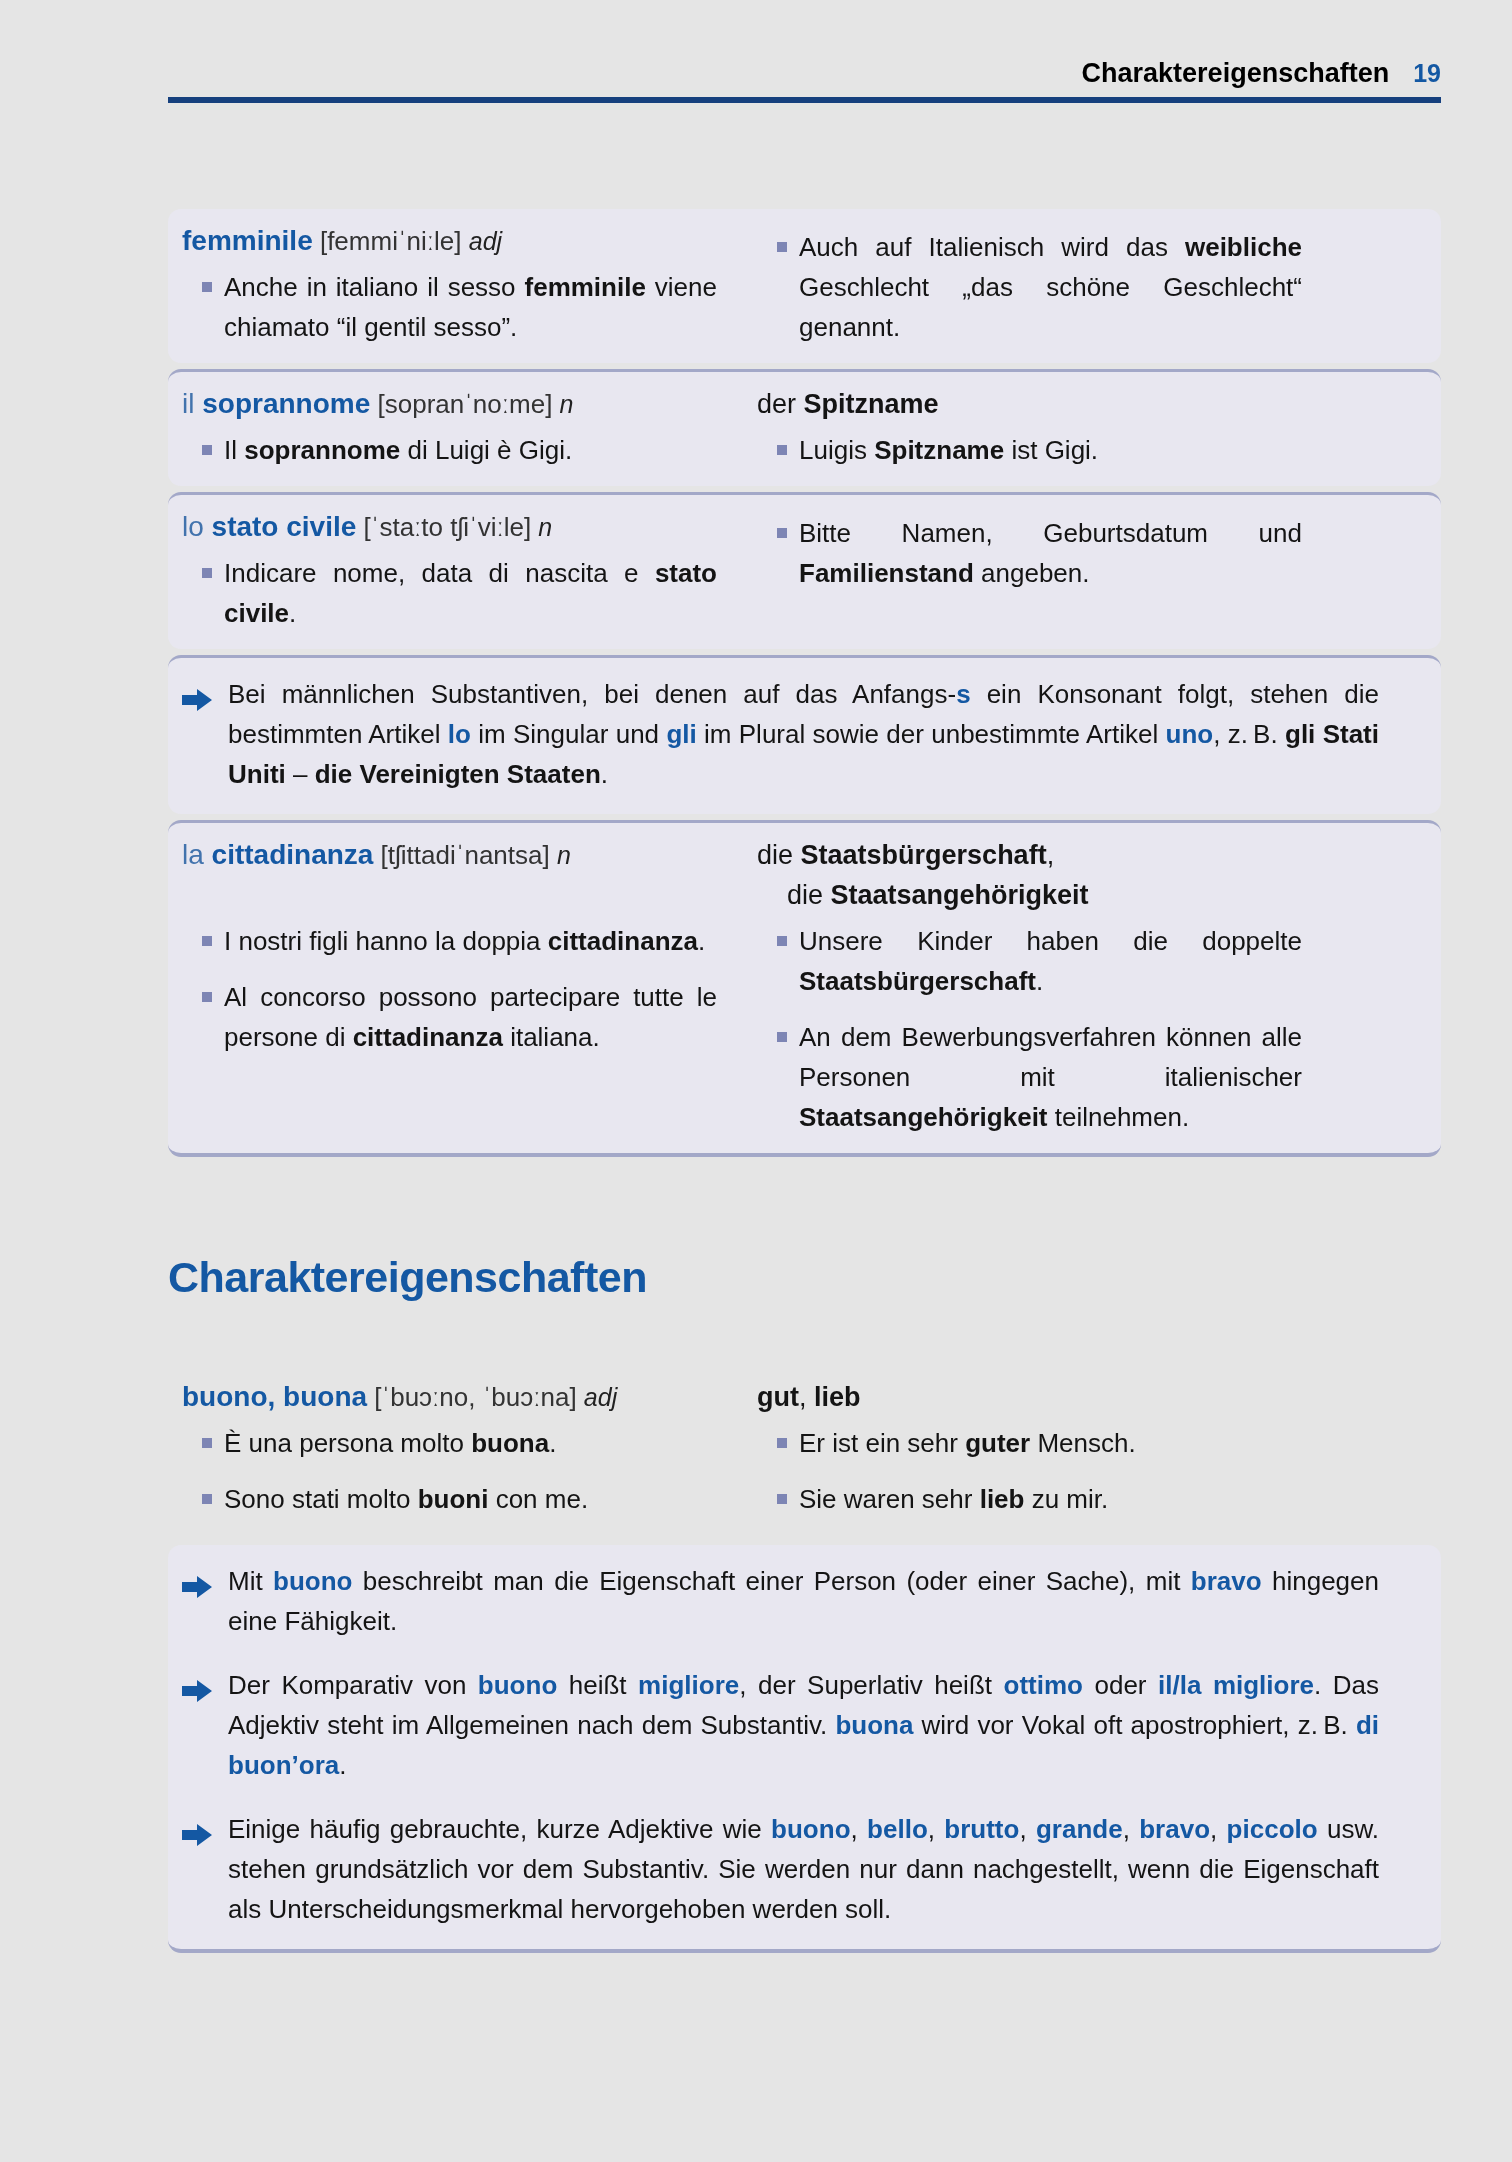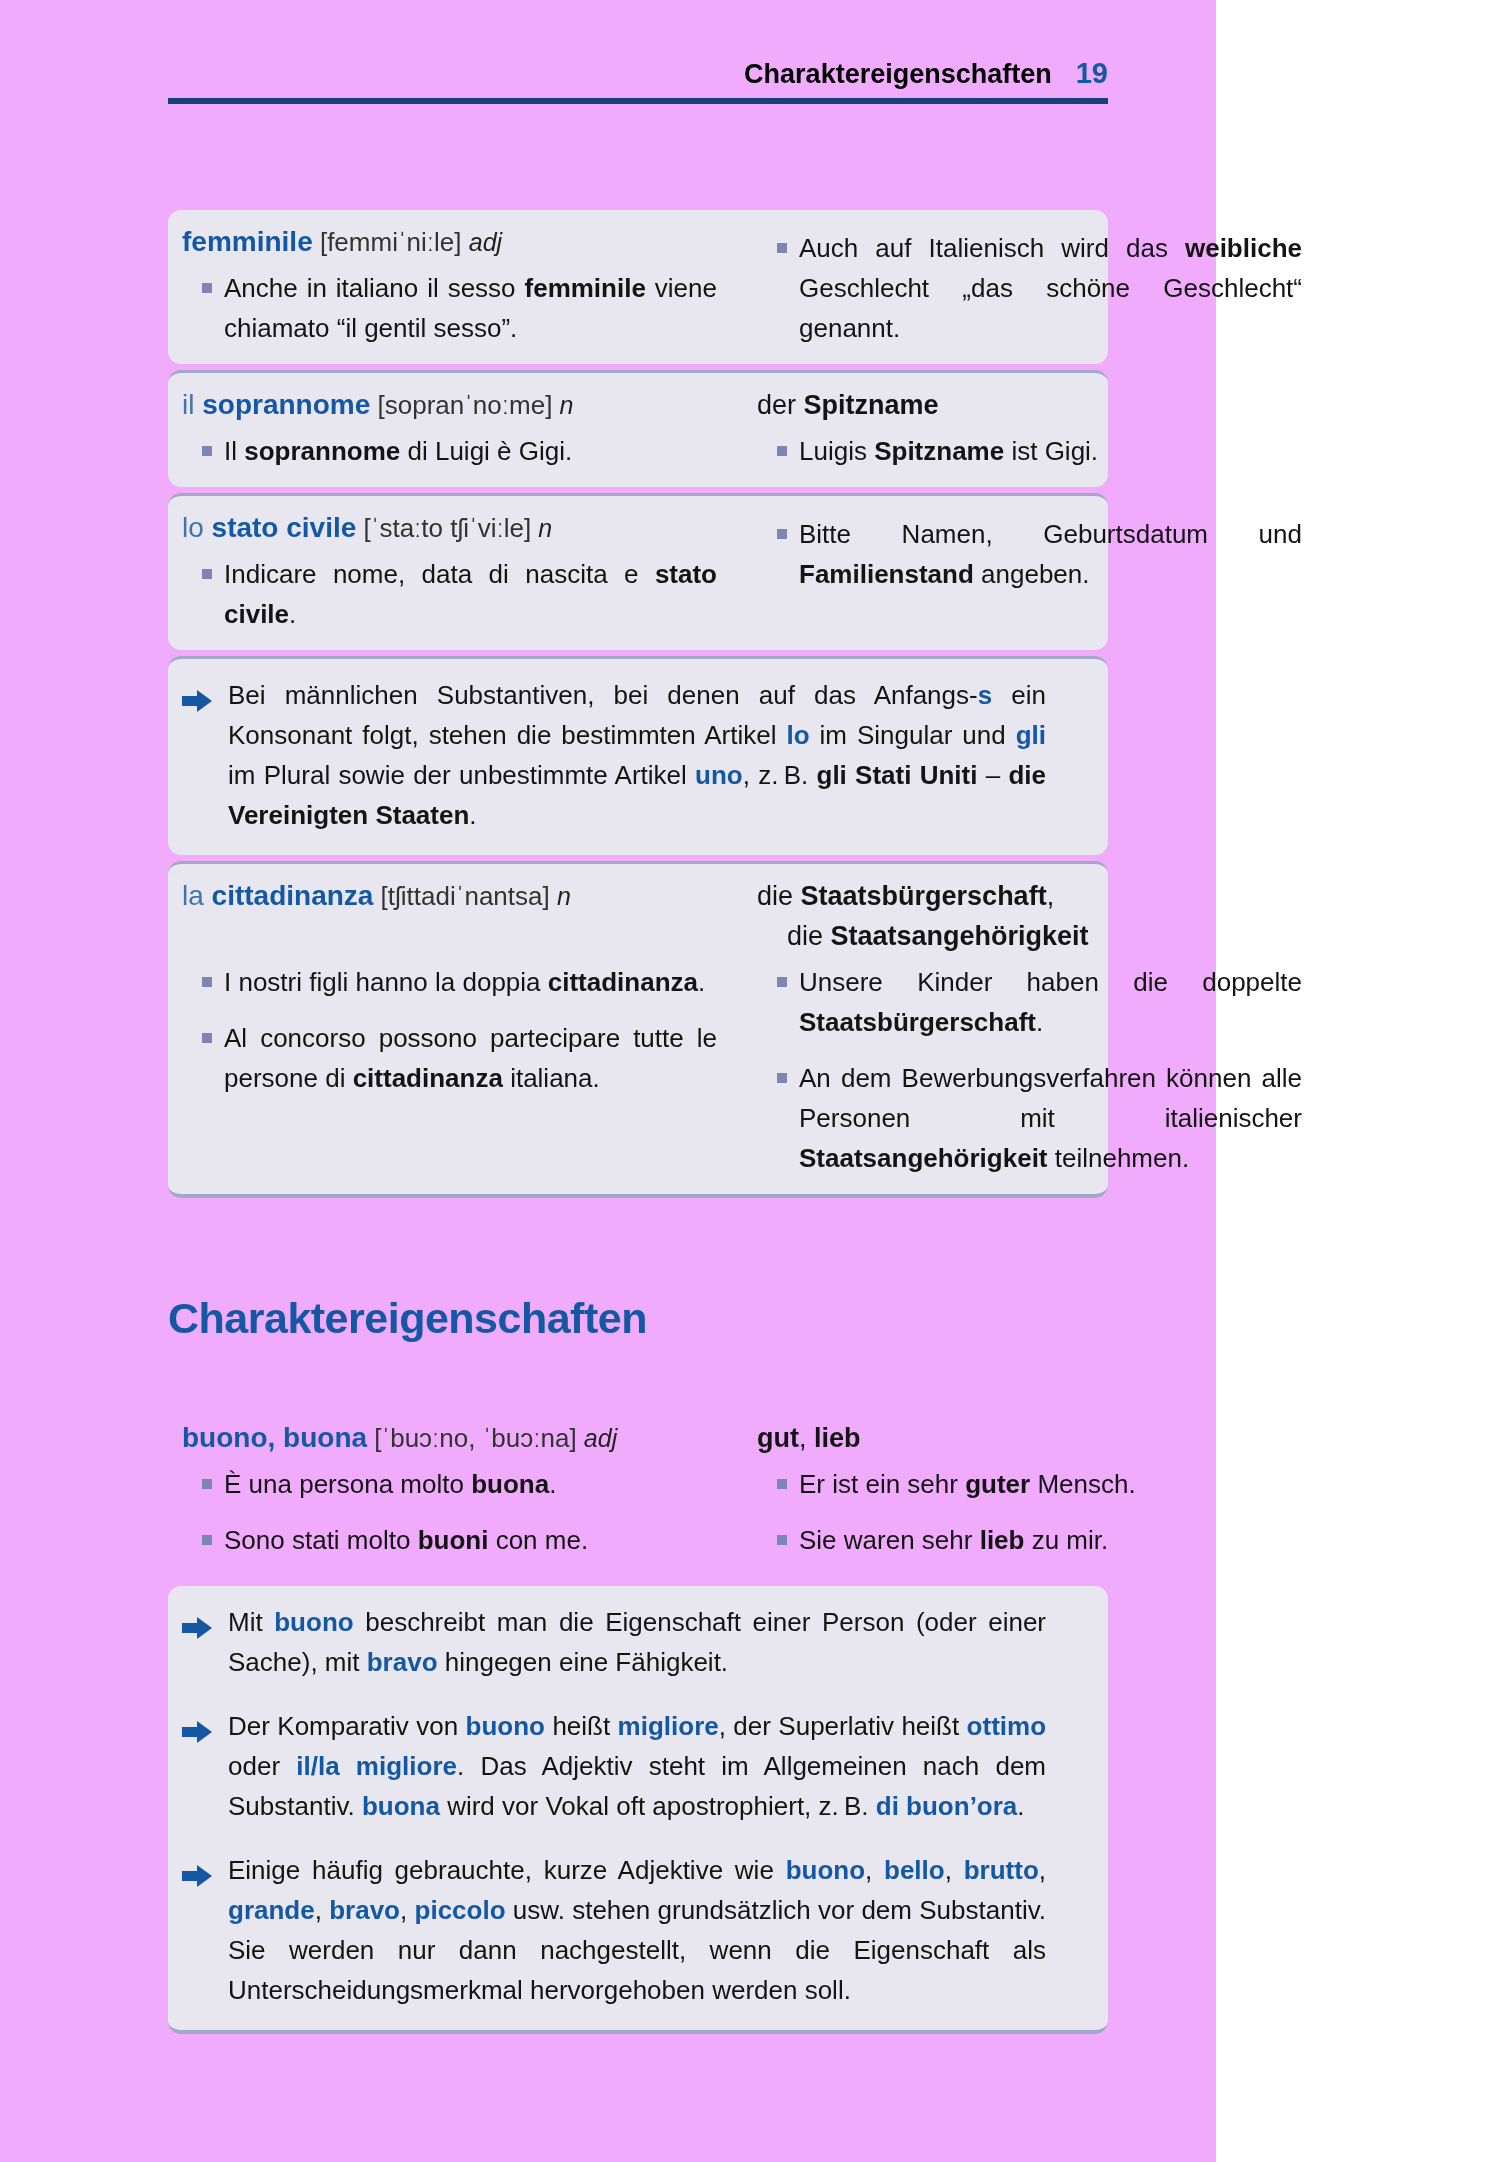--- a/index.html
+++ b/index.html
@@ -11,26 +11,26 @@
     --boxline:#a3a8c8;
     --ink:#141414;
   }
   *{box-sizing:border-box;}
   html,body{margin:0;padding:0;background:#ffffff;}
   body{
     width:1512px;height:2162px;overflow:hidden;
     font-family:"Liberation Sans","DejaVu Sans",sans-serif;
     color:var(--ink);font-size:26px;line-height:40px;
   }
-  .page{width:1216px;min-height:2162px;padding:58px 108px 40px 168px;background:#f0abfc;}
+  .page{width:1512px;min-height:2162px;padding:58px 71px 40px 168px;background:#e5e5e5;}
 
   
   .header-row{display:flex;justify-content:flex-end;align-items:baseline;gap:24px;line-height:30px;}
   .header-title{font-size:27px;font-weight:700;color:#000;}
-  .header-page{font-size:29px;font-weight:700;color:var(--blue);}
+  .header-page{font-size:25px;font-weight:700;color:var(--blue);}
   .rule{height:6px;background:var(--rule);margin:9px 0 106px 0;}
 
   
   .stack > *{margin-bottom:6px;border-radius:13px;}
   .stack > *:last-child{margin-bottom:0;}
   .stack > *:not(:first-child){border-top:3px solid var(--boxline);}
   .stack > *:last-child{border-bottom:4px solid var(--boxline);}
   .box{background:var(--lavender);}
 
   

